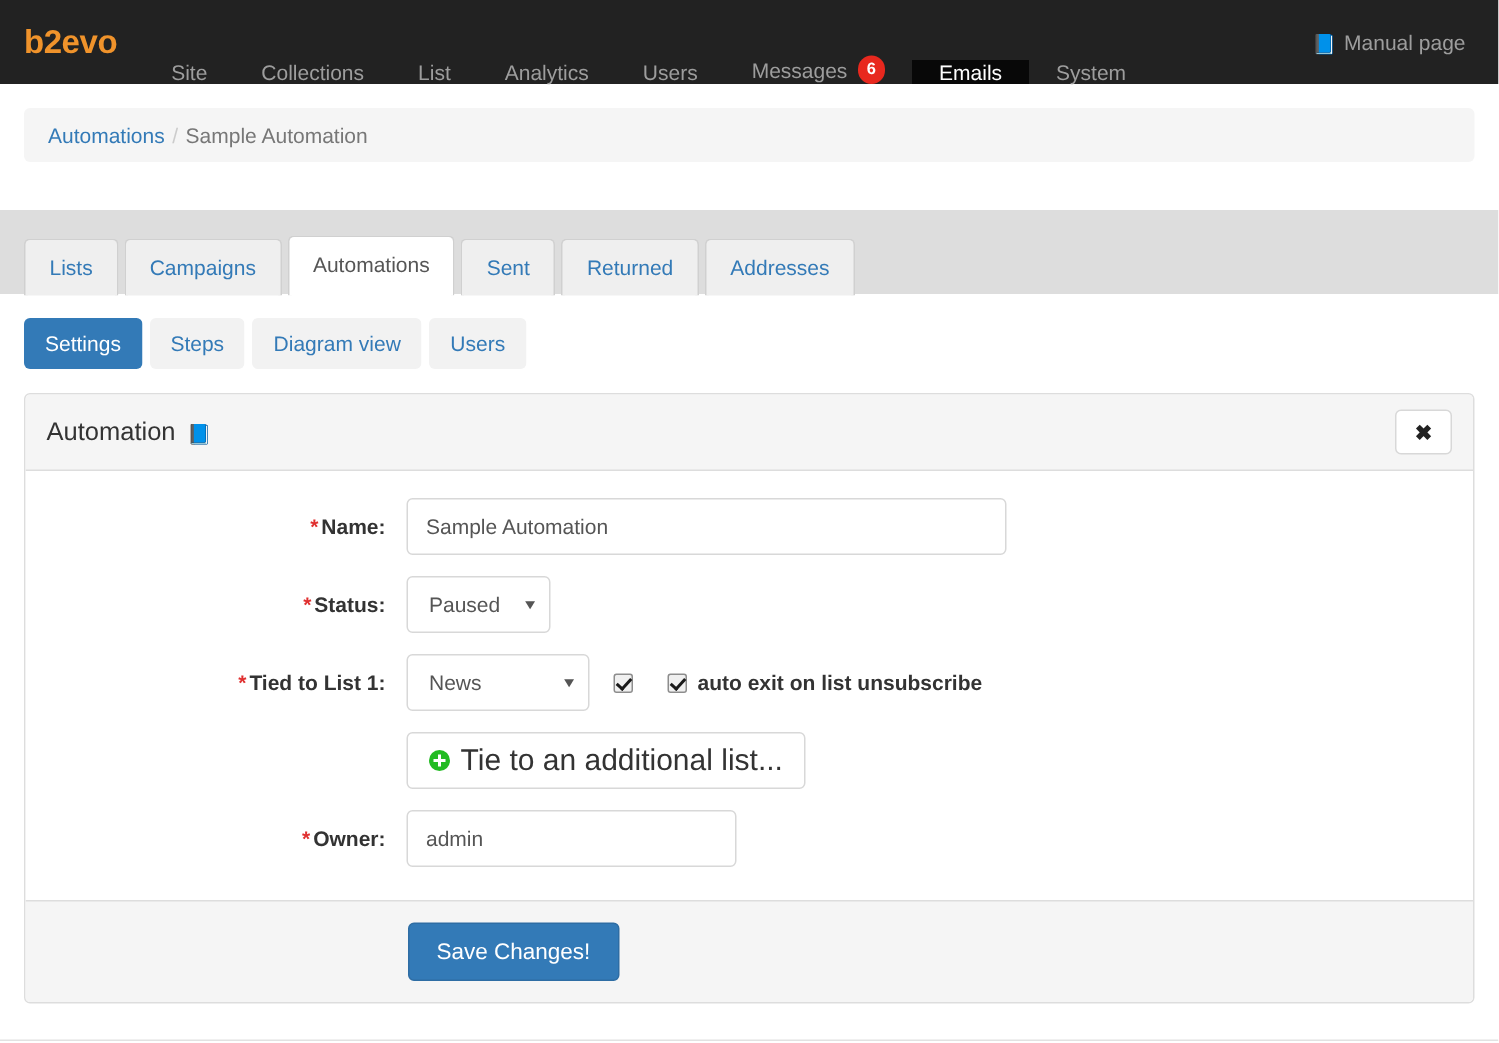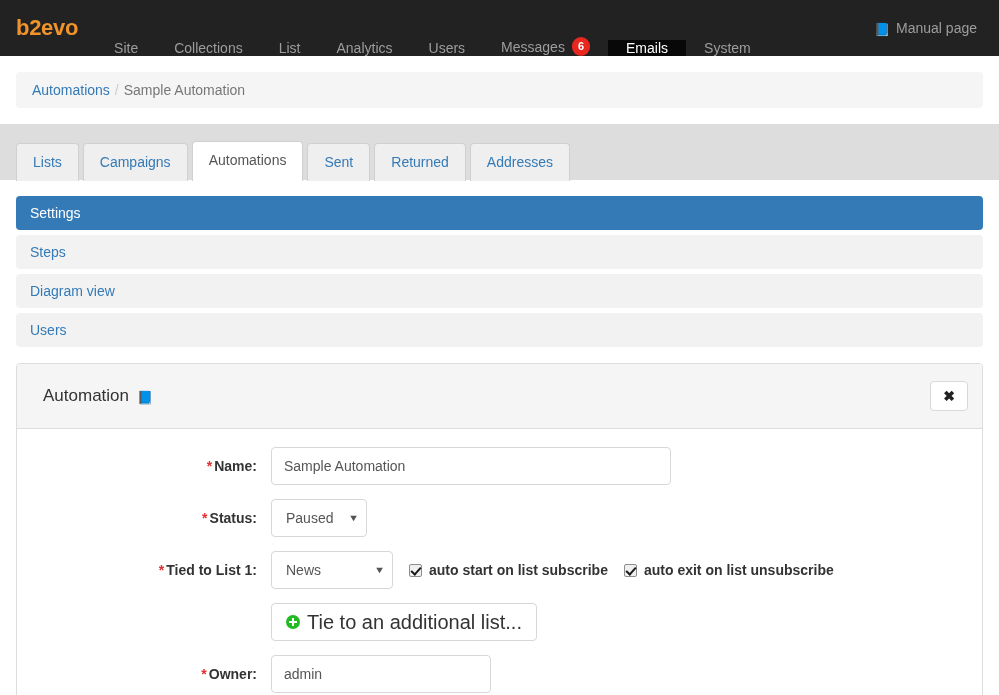--- a/index.html
+++ b/index.html
@@ -81,21 +81,21 @@
     padding: 10px 16px;
     font-size: 14px;
     color: #777777;
   }
   .breadcrumb a { color: #337ab7; text-decoration: none; cursor: pointer; }
   .breadcrumb .sep { color: #cccccc; padding: 0 5px; }
   .breadcrumb .current { color: #777777; }
 
   
   .tab-band {
-    margin-top: 16px;
+    margin-top: 32px;
     background: #dddddd;
     height: 56px;
     padding: 0 16px;
     display: flex;
     align-items: flex-end;
     position: relative;
   }
   .tabs { display: flex; align-items: flex-end; gap: 4px; }
   .tab {
     background: #efefef;
@@ -116,21 +116,20 @@
     border-color: #d0d0d0;
     padding-bottom: 11px;
     top: 1px;
   }
 
   
   .subtabs {
     padding: 16px 16px 0 16px;
     display: flex;
     gap: 5px;
-    flex-direction: column;
   }
   .subtab {
     background: #f2f2f2;
     color: #337ab7;
     border: 1px solid transparent;
     border-radius: 4px;
     padding: 7px 13px;
     font-size: 14px;
     line-height: 18px;
     cursor: pointer;
@@ -153,21 +152,21 @@
     border-bottom: 1px solid #dddddd;
     padding: 10px 14px;
     display: flex;
     align-items: center;
     min-height: 47px;
   }
   .panel-title {
     font-size: 17px;
     color: #333333;
     font-weight: normal;
-    margin: 12px;
+    margin: 0;
     display: flex;
     align-items: center;
   }
   .panel-title .manual-icon {
     margin-left: 8px;
     font-size: 13px;
     color: #333333;
     transform: translateY(1px);
   }
   .panel-head-actions { margin-left: auto; }
@@ -434,21 +433,20 @@
       <div class="form-row">
         <div class="form-label">
           <span class="req">*</span><span>Tied to List 1:</span>
         </div>
         <div class="select-box select-list">
           <span class="sel-val">News</span>
           <span class="caret">▼</span>
         </div>
         <label class="cbx-group">
           <input class="cbx" type="checkbox" checked="" style="">
-          <span>auto start on list subscribe</span>
         </label>
         <label class="cbx-group">
           <input class="cbx" type="checkbox" checked="" style="">
           <span>auto exit on list unsubscribe</span>
         </label>
       </div>
 
       <div class="form-row">
         <div class="form-label"></div>
         <button class="btn-default">

